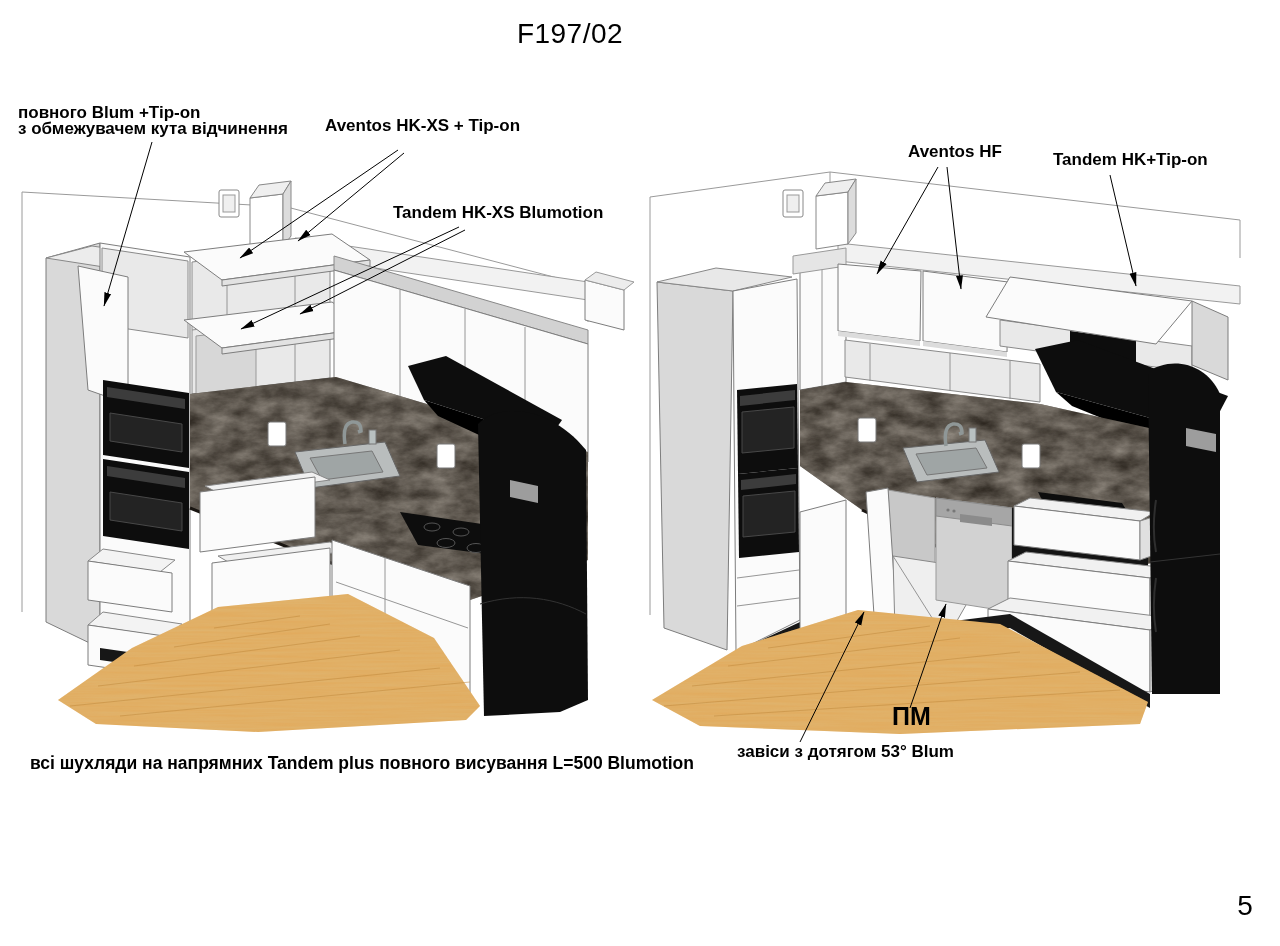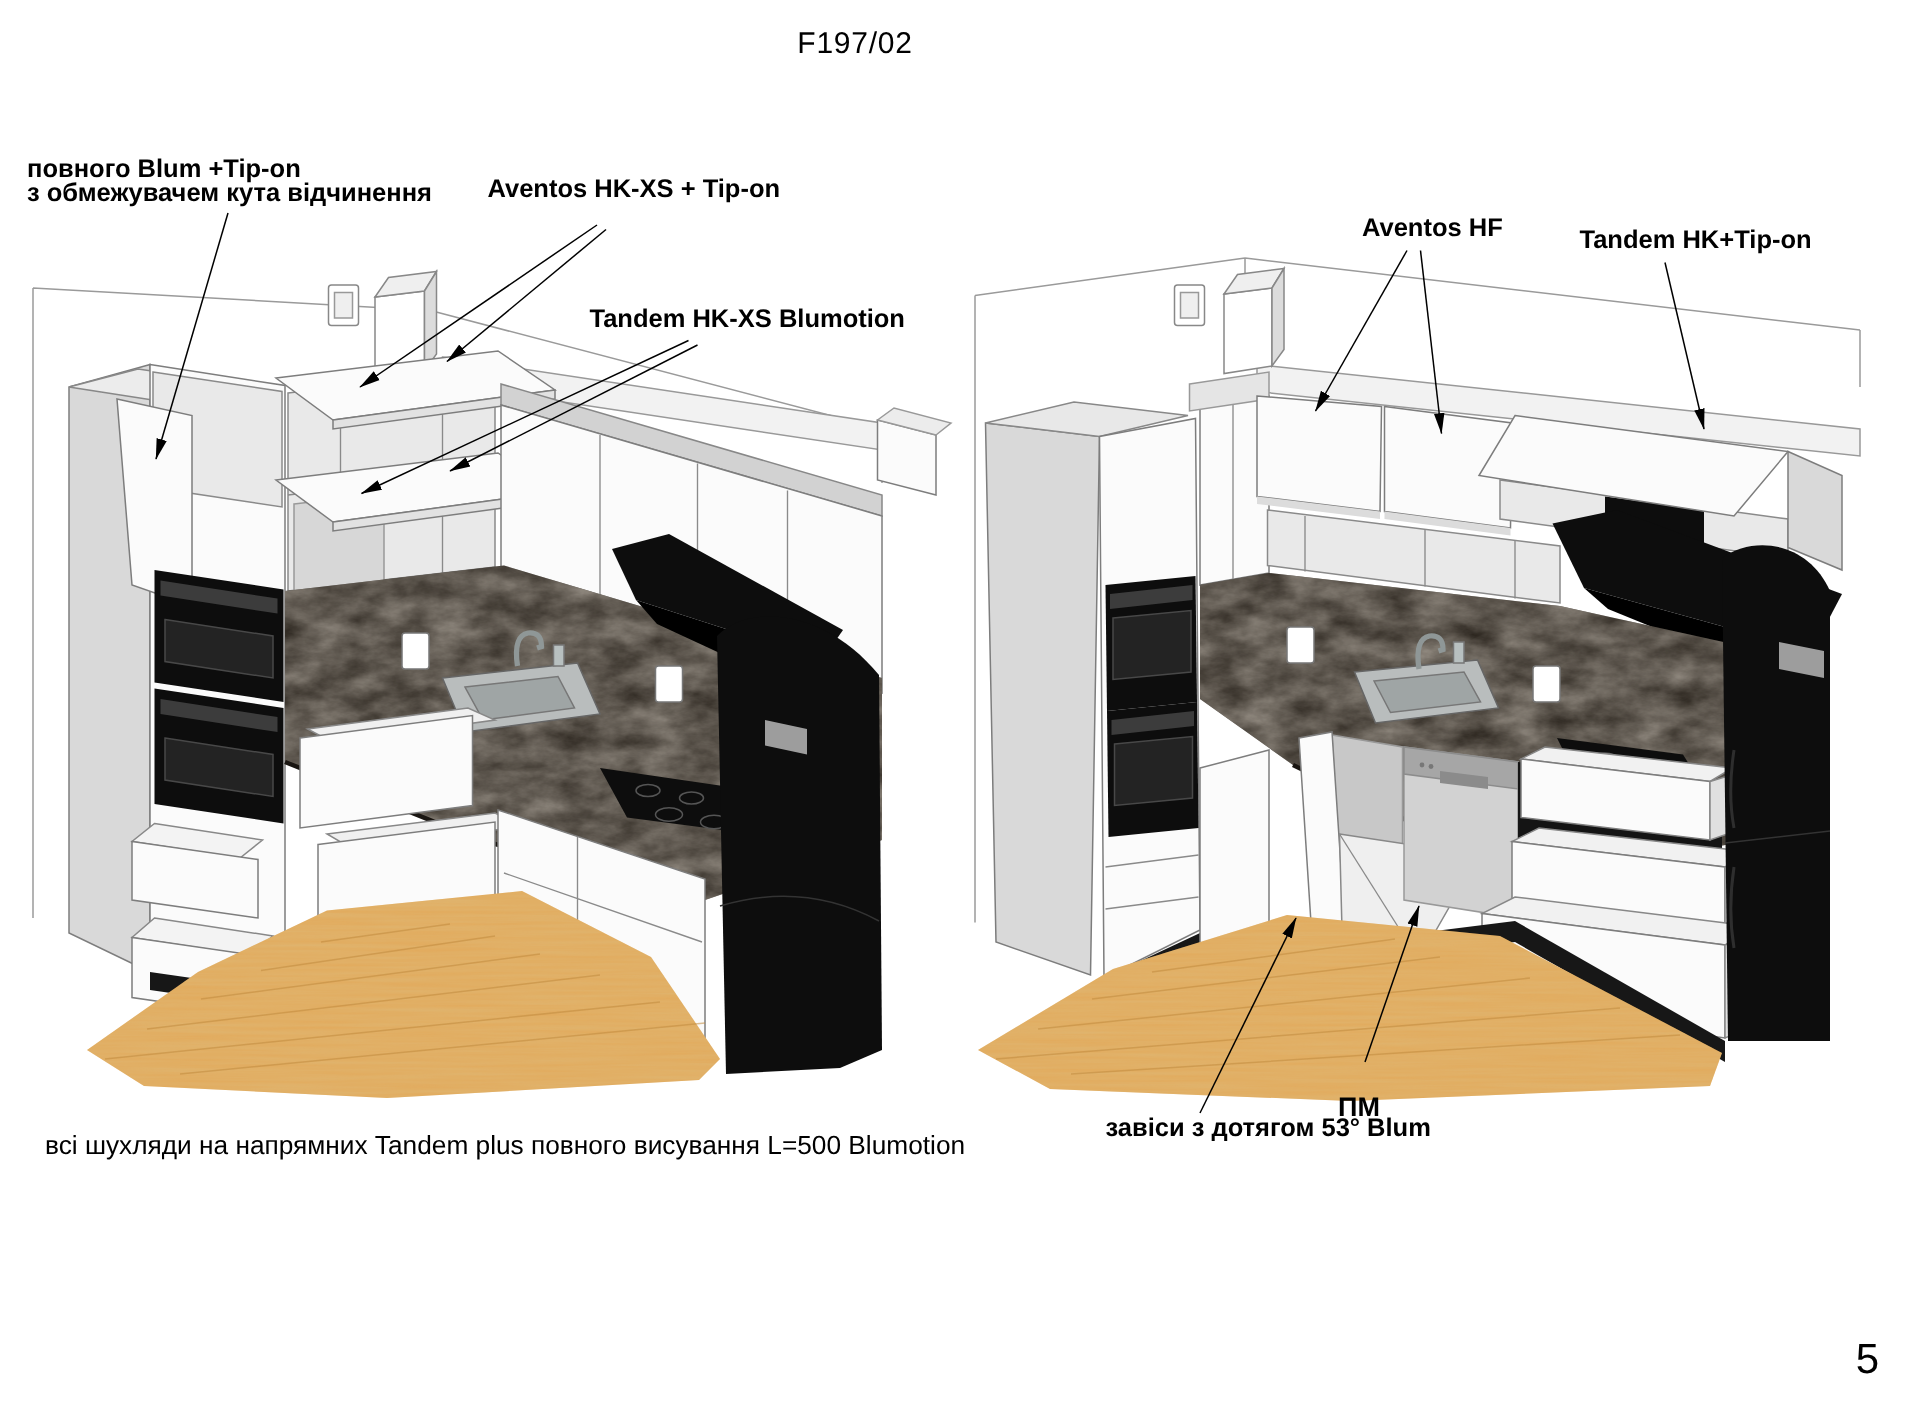--- a/index.html
+++ b/index.html
@@ -7,28 +7,28 @@
     width:1280px;height:946px;position:relative;overflow:hidden;
     background:var(--page_bg,#fff);
     font-family:"Liberation Sans", sans-serif;
     color:var(--text,#000);
   }
   #scene{position:absolute;left:0;top:0;width:1280px;height:946px;}
   .lbl{
     position:absolute;font-weight:bold;font-size:17px;line-height:17px;
     white-space:nowrap;color:var(--text,#000);
   }
-  .lbl.pm{font-size:18px;margin-top:22px;}
+  .lbl.pm{font-size:25px;}
   .note{
-    position:absolute;font-weight:normal;font-size:17.5px;white-space:nowrap;
+    position:absolute;font-weight:bold;font-size:17.5px;white-space:nowrap;
     color:var(--text,#000);
   }
   .title{
     position:absolute;left:440px;top:18px;width:260px;text-align:center;
-    font-size:20px;font-weight:400;letter-spacing:.5px;
+    font-size:28px;font-weight:400;letter-spacing:.5px;
   }
   .pageno{
     position:absolute;left:1225px;top:890px;width:40px;text-align:center;
     font-size:28px;font-weight:400;
   }
   
   .ol{stroke:#9a9a9a;fill:none;stroke-width:1;}
   .cabf{fill:var(--cabinet_white,#fbfbfb);stroke:#7d7d7d;stroke-width:1;}
   .cabs{fill:var(--cabinet_side,#d9d9d9);stroke:#7d7d7d;stroke-width:1;}
   .int{fill:#e9e9e9;stroke:#8a8a8a;stroke-width:1;}

